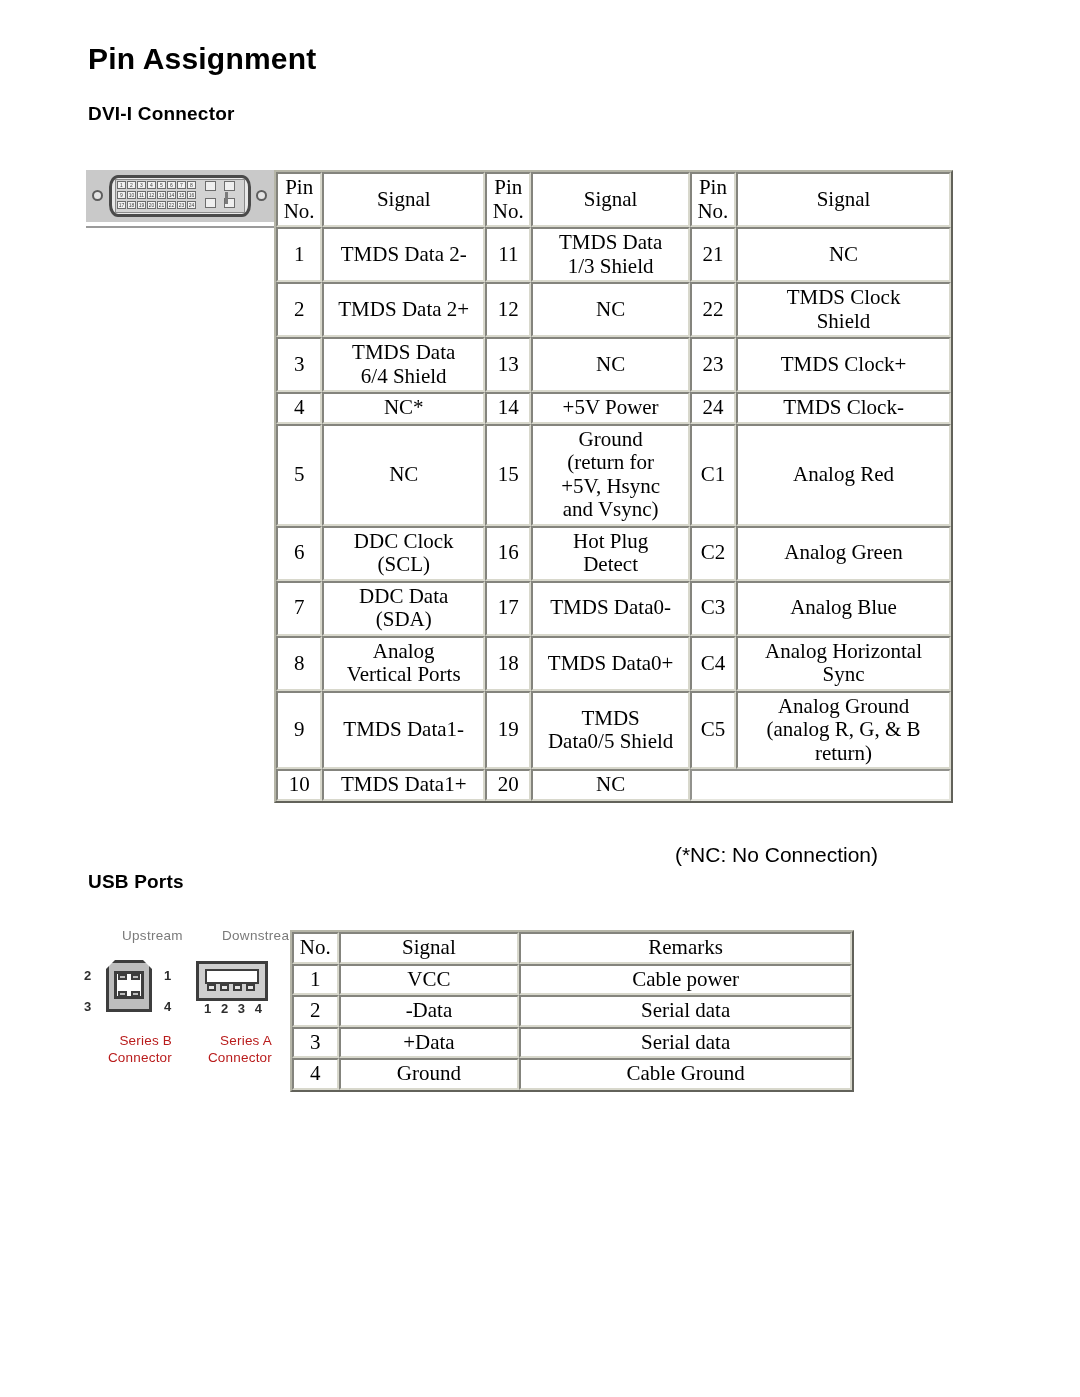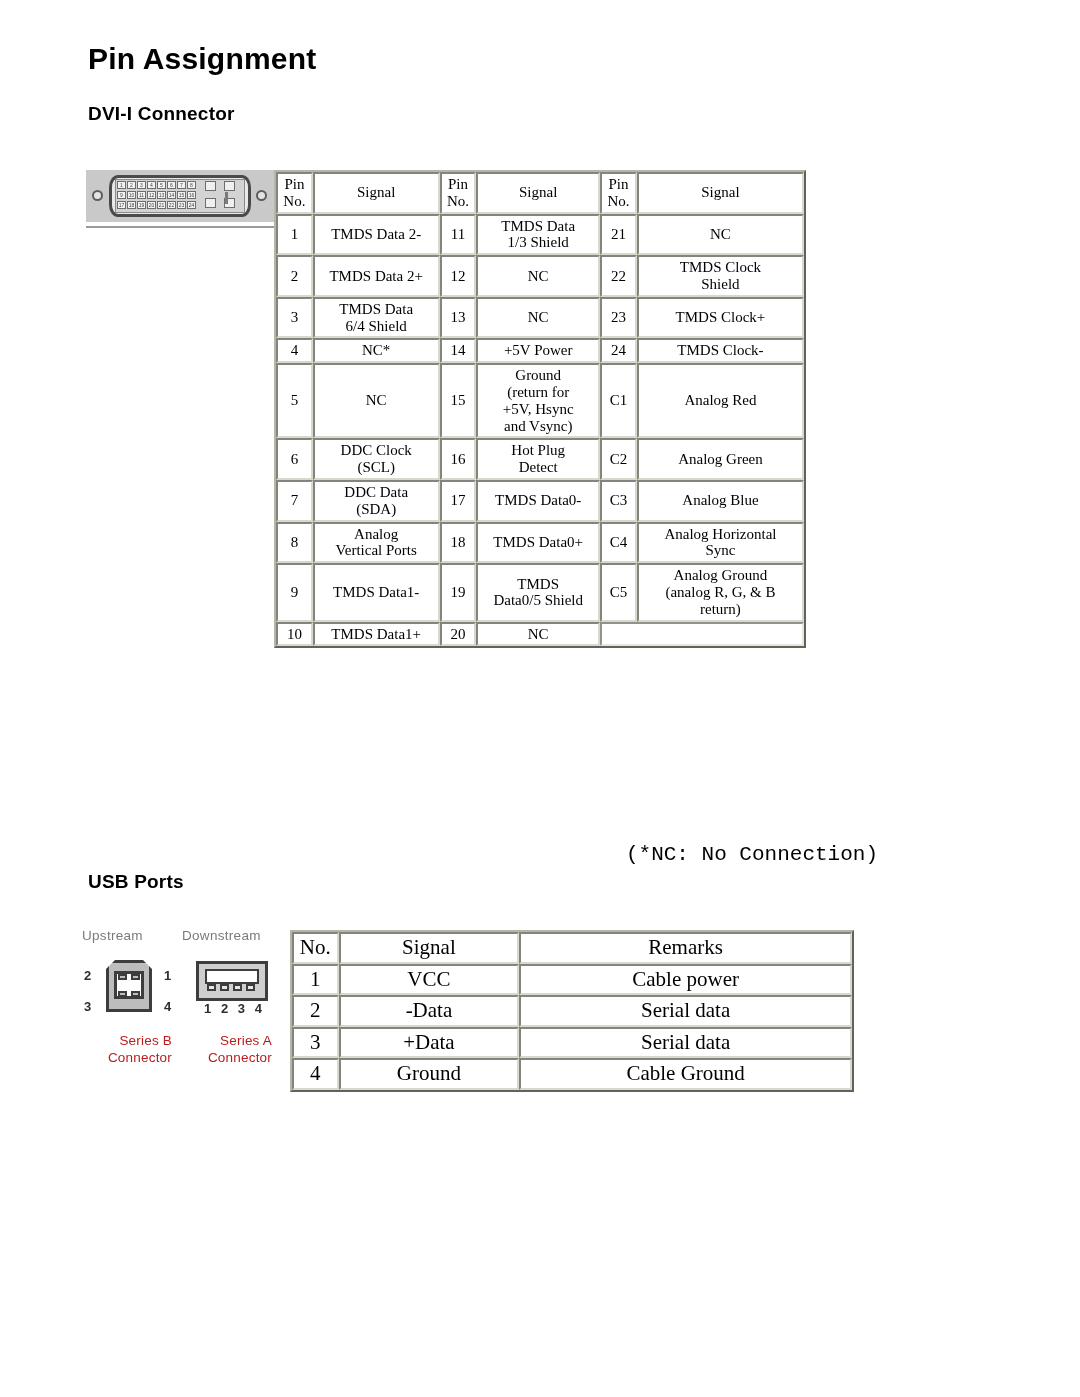--- a/index.html
+++ b/index.html
@@ -129,22 +129,22 @@
     text-align: center;
     vertical-align: middle;
     padding: 2px 3px;
     line-height: 1.12;
     color: #000;
   }
 
   #dvi-table {
     left: 274px;
     top: 170px;
-    width: 532px;
-    font-size: 15px;
+    width: 679px;
+    font-size: 21px;
   }
   #dvi-table td.pin-col { width: 28px; }
   #dvi-table td.sig-a { width: 134px; }
   #dvi-table td.sig-b { width: 130px; }
   #dvi-table td.sig-c { width: 180px; }
 
   #usb-table {
     left: 290px;
     top: 930px;
     width: 564px;
@@ -154,38 +154,39 @@
   #usb-table td.sig-col { width: 168px; }
   #usb-table td.rem-col { width: 318px; }
 
   .nc-note {
     position: absolute;
     left: 0;
     top: 843px;
     width: 878px;
     text-align: right;
     font-size: 21px;
-    font-family: Liberation Mono, monospace;
+    font-family: Liberation Sans, sans-serif;
   }
 
   
   #usb-figure {
     position: absolute;
     left: 78px;
     top: 925px;
     width: 212px;
     height: 145px;
     font-family: "Liberation Sans", sans-serif;
     color: #6a6a6a;
   }
   .usb-stream-label {
     position: absolute;
     font-size: 13.5px;
     color: #7a7a7a;
     letter-spacing: 0.3px;
+    margin-left: 40px;
   }
   #usb-label-upstream { left: 4px; top: 3px; }
   #usb-label-downstream { left: 104px; top: 3px; }
 
   .usb-conn-name {
     position: absolute;
     font-size: 13.5px;
     color: #b91c1c;
     text-align: right;
     width: 92px;

